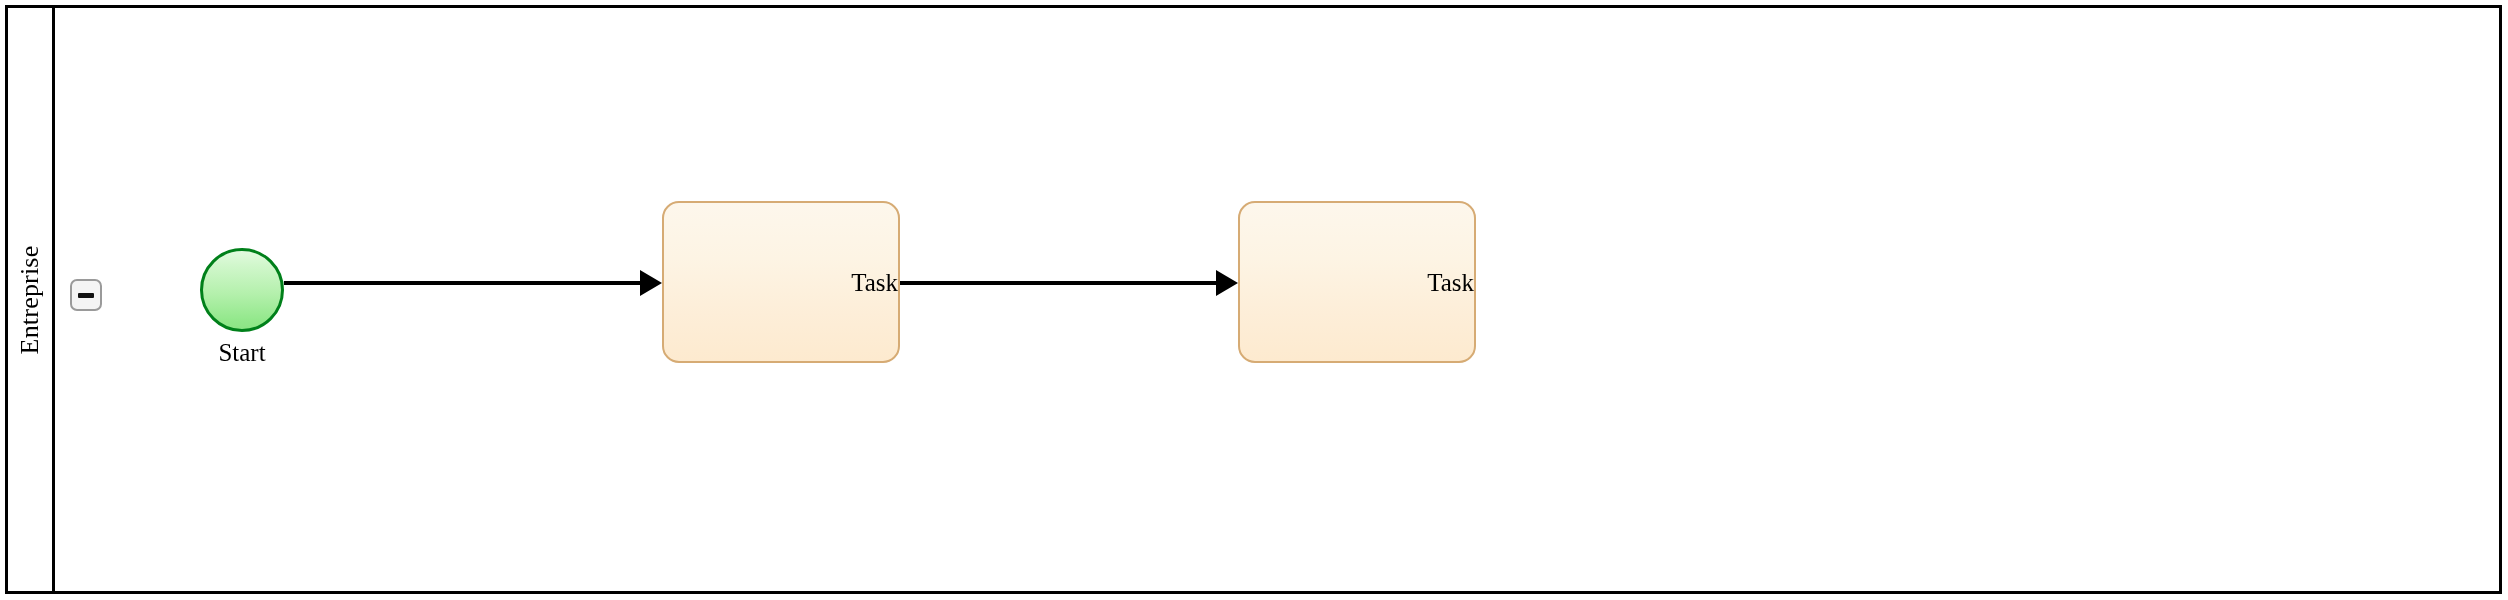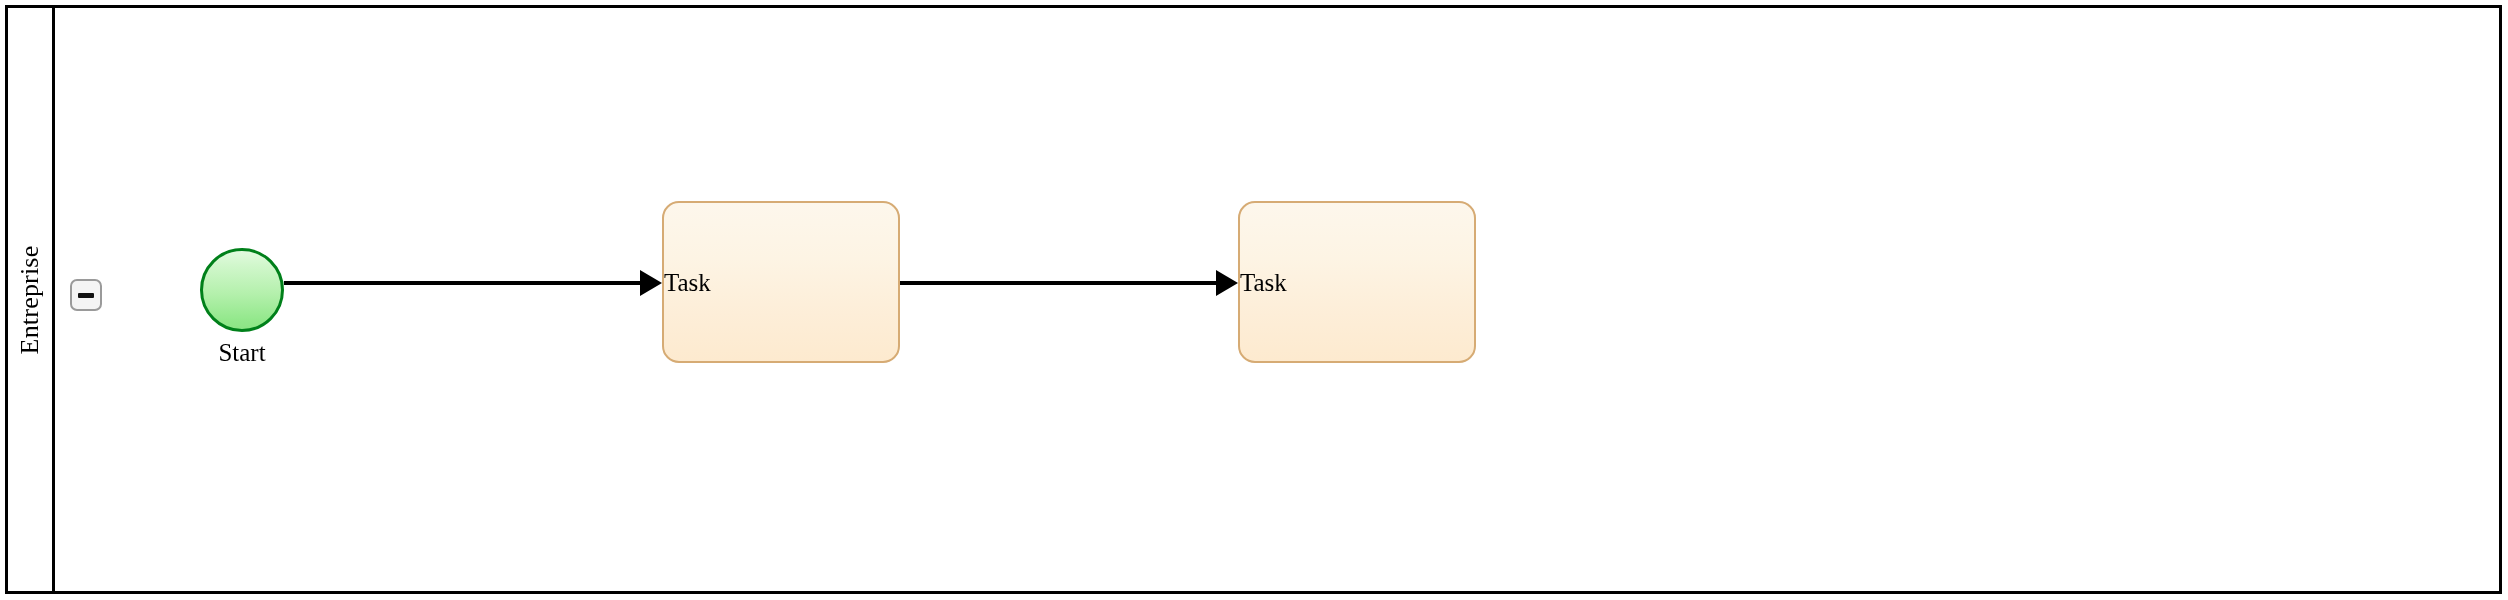--- a/index.html
+++ b/index.html
@@ -122,21 +122,21 @@
     position: absolute;
     top: 193px;
     width: 238px;
     height: 162px;
     box-sizing: border-box;
     border: 2px solid #d6ab74;
     border-radius: 17px;
     background: linear-gradient(180deg, #fdf7ec 0%, #fdf4e4 35%, #fdeed8 70%, #fdeacf 100%);
     display: flex;
     align-items: center;
-    justify-content: flex-start;
+    justify-content: flex-end;
   }
   .task-1 { left: 607px; }
   .task-2 { left: 1183px; }
   .task .task-label {
     font-family: "Liberation Serif", "DejaVu Serif", serif;
     font-size: 25px;
     line-height: 1;
     color: #000000;
     text-align: center;
   }

